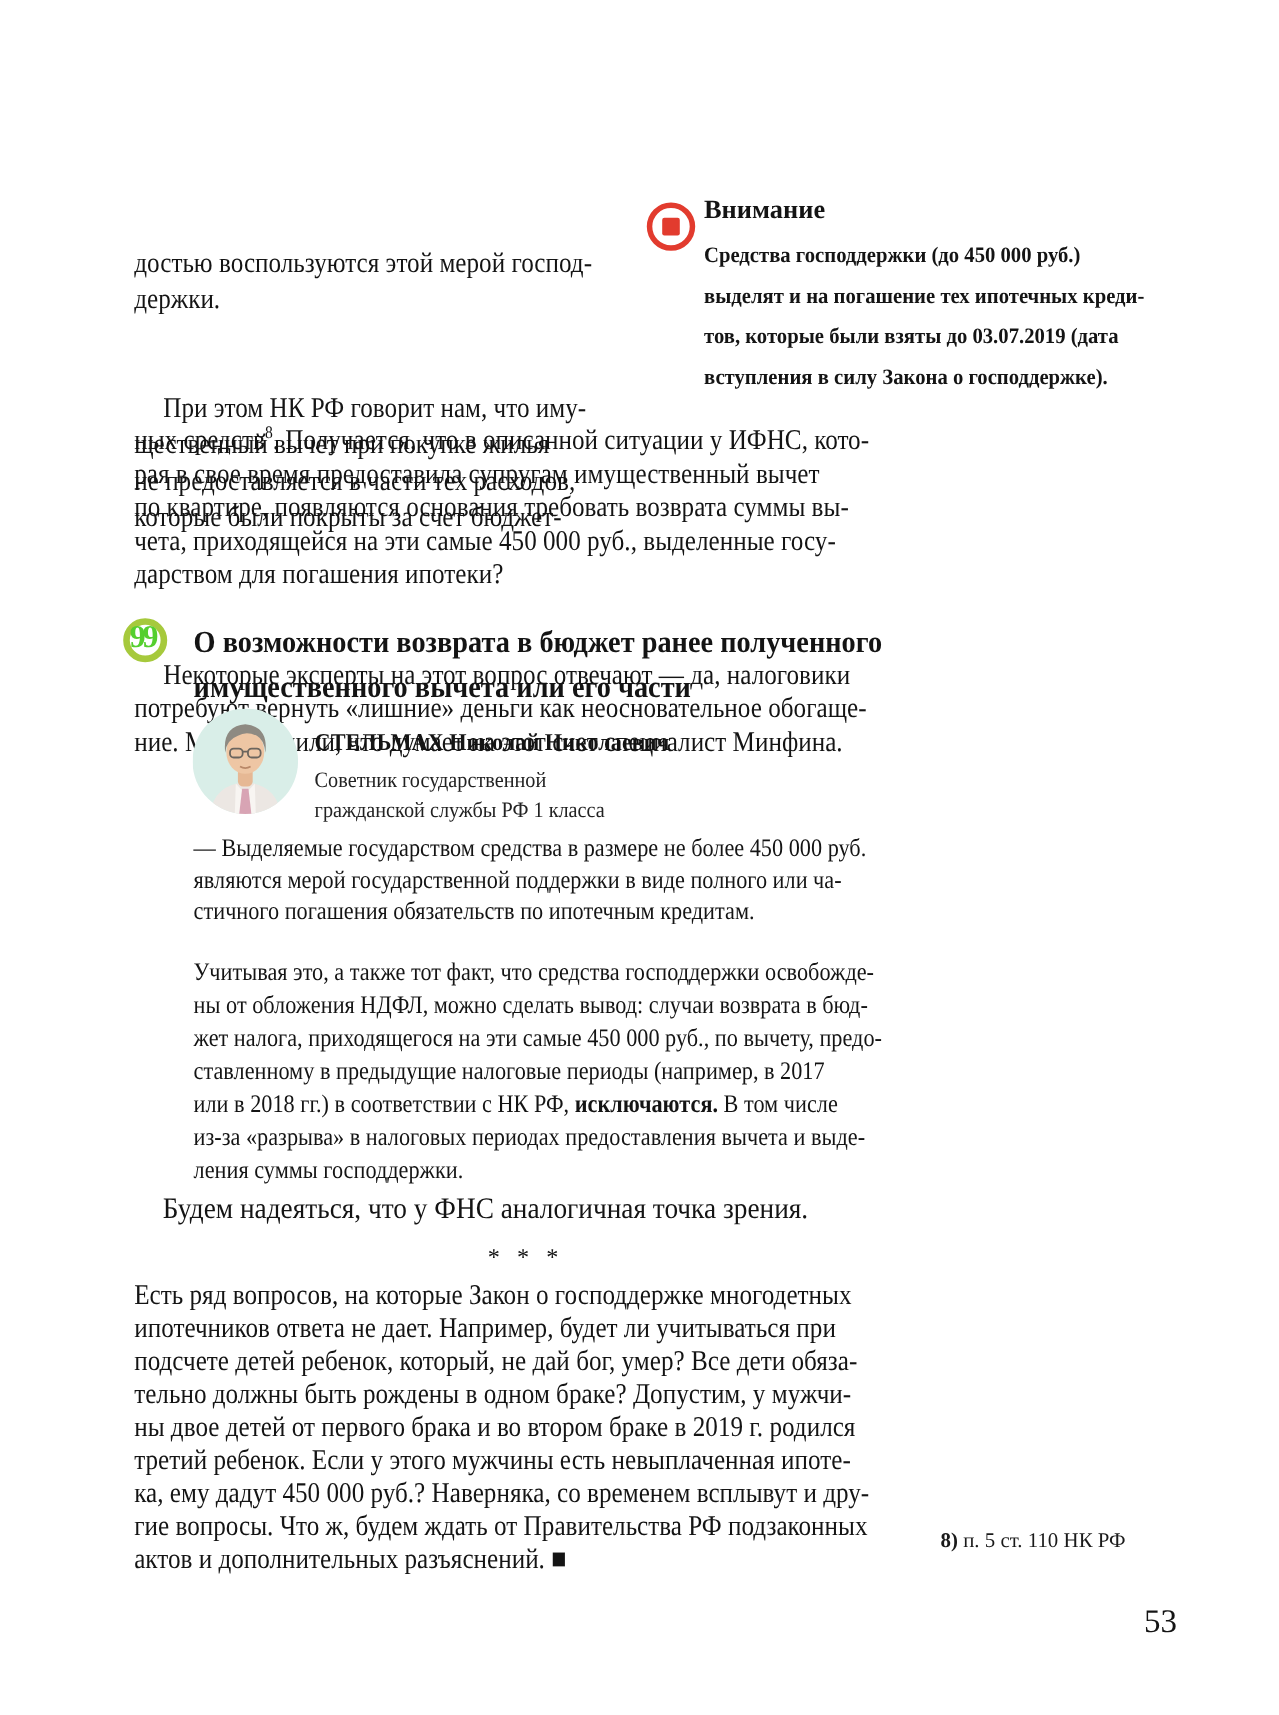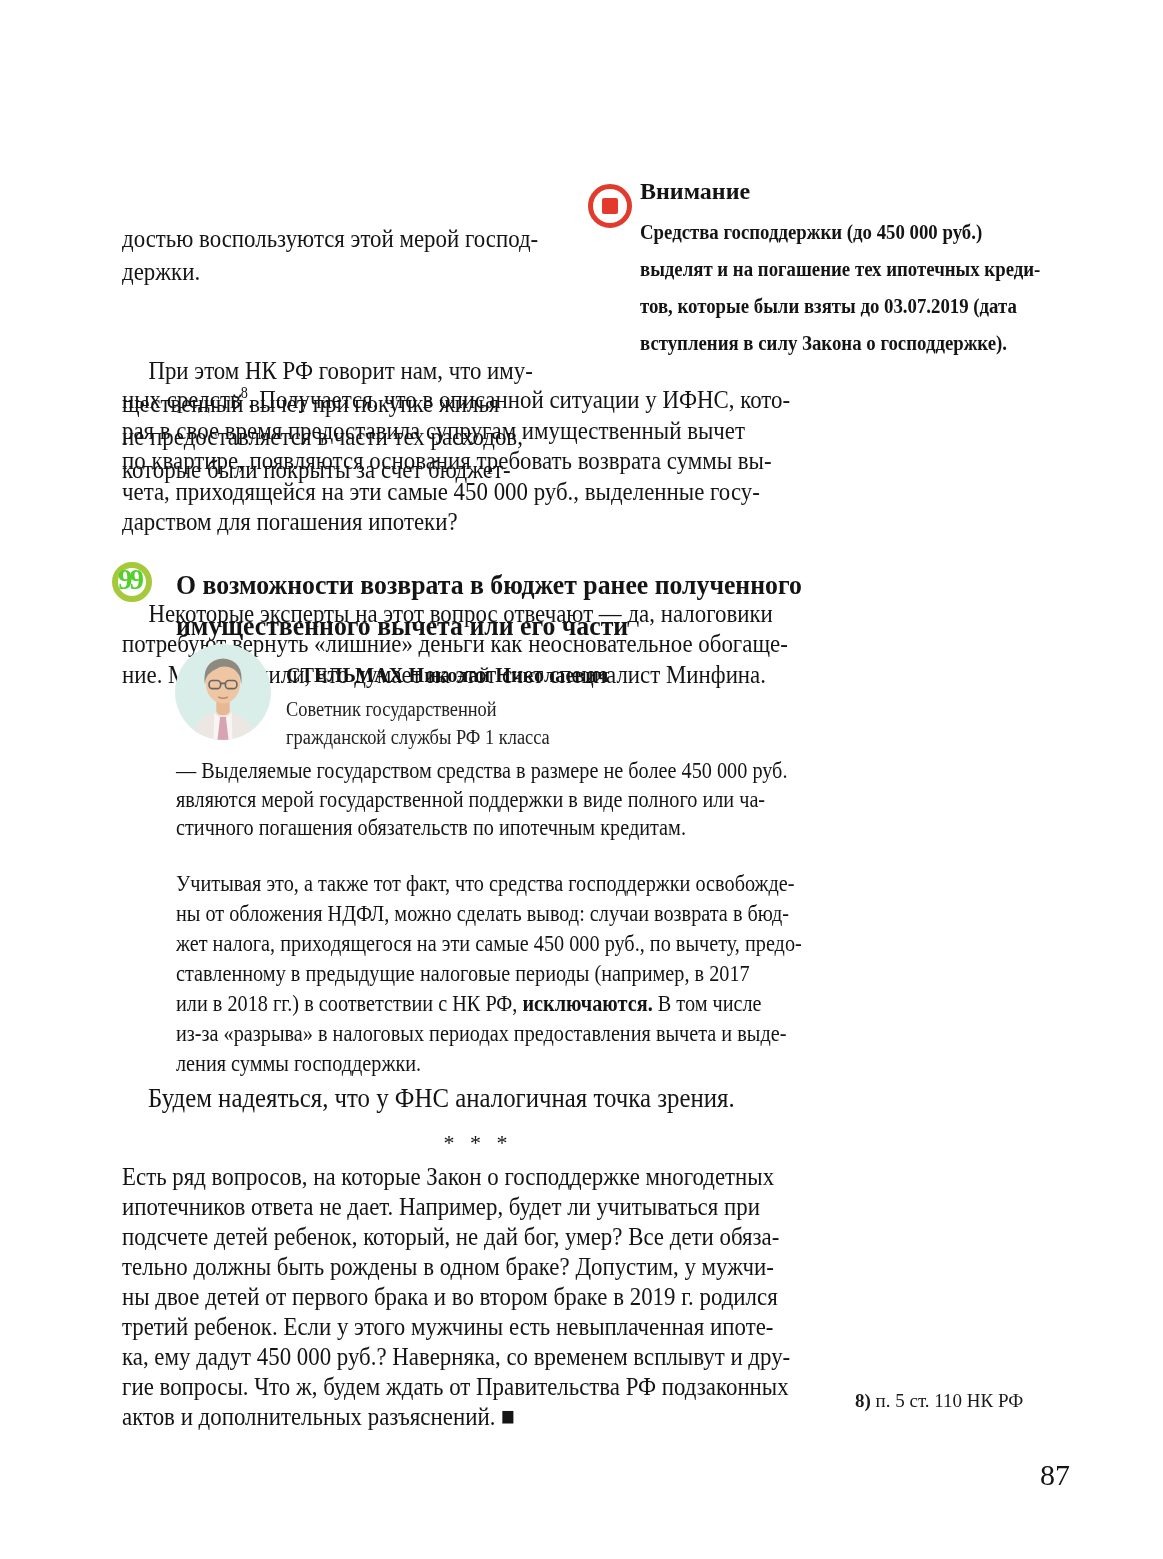--- a/index.html
+++ b/index.html
@@ -172,15 +172,15 @@
 ны двое детей от первого брака и во втором браке в 2019 г. родился
 третий ребенок. Если у этого мужчины есть невыплаченная ипоте-
 ка, ему дадут 450 000 руб.? Наверняка, со временем всплывут и дру-
 гие вопросы. Что ж, будем ждать от Правительства РФ подзаконных
 актов и дополнительных разъяснений. ■</div>
 
   <div class="abs footnote">
     <span class="fn-marker">8)</span><span> п. 5 ст. 110 НК РФ</span>
   </div>
 
-  <div class="abs pagenum">87</div>
+  <div class="abs pagenum">53</div>
 
 </div>
 
 </body></html>

